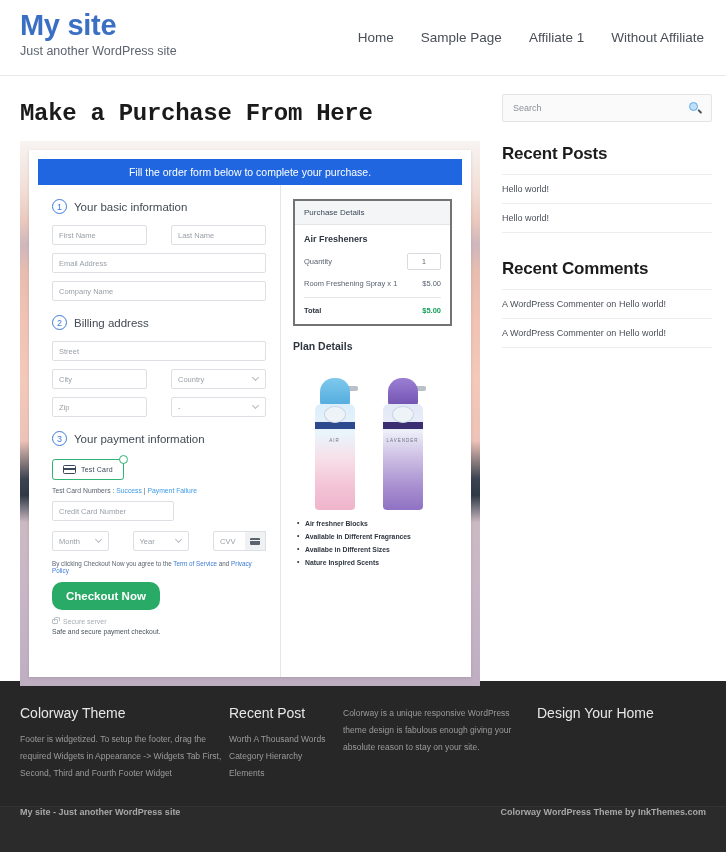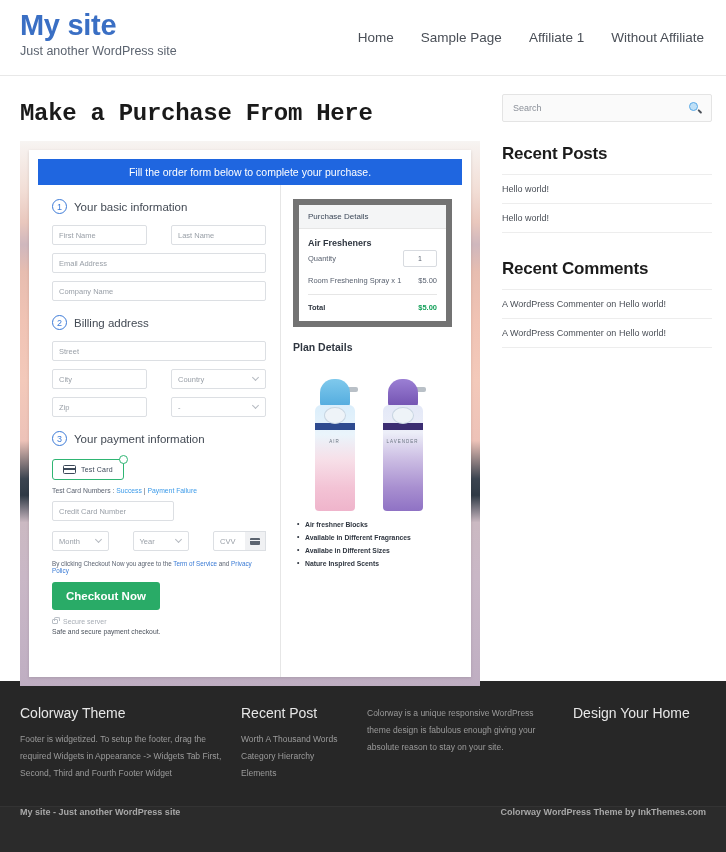--- a/index.html
+++ b/index.html
@@ -218,21 +218,21 @@
   .legal{
     font-size:6.3px;
     color:#5a6270;
     margin:9px 0 8px 0;
   }
   .legal a{ color:#3a7bd5; text-decoration:none; }
   .checkout-btn{
     background:#29ab67;
     color:#fff;
     border:none;
-    border-radius:3px;
+    border-radius:10px;
     font-size:11.5px;
     font-weight:bold;
     padding:8px 14px;
     cursor:pointer;
     font-family:"Liberation Sans", sans-serif;
     display:block;
   }
   .secure-row{
     display:flex;align-items:center;gap:5px;
     margin:8px 0 3px 0;
@@ -241,30 +241,30 @@
   .lock-glyph{
     width:6px;height:5px;border:1px solid #b9bfc6;border-radius:1px;position:relative;
   }
   .lock-glyph:before{
     content:"";position:absolute;left:1px;top:-3px;width:4px;height:3px;
     border:1px solid #b9bfc6;border-bottom:none;border-radius:2px 2px 0 0;
   }
   .secure-note{ font-size:6.8px;color:#4b525c; }
 
   
-  .pd-box{ border:6px solid #737373; }
+  .pd-box{ border:2px solid #737373; }
   .pd-head{
     background:#f4f5f6;
     font-size:8px;
     color:#3c4858;
     padding:7px 9px;
     border-bottom:1px solid #e6e6e6;
   }
   .pd-body{ padding:9px; }
-  .pd-product{ font-size:9px; font-weight:bold; color:#2f3640; margin-bottom:2px;}
+  .pd-product{ font-size:9px; font-weight:bold; color:#2f3640; margin-bottom:9px;}
   .pd-qty-row{
     display:flex;align-items:center;justify-content:space-between;margin-bottom:9px;
   }
   .pd-qty-label{ font-size:7.5px;color:#5a6270; }
   .qty-input{
     width:34px;height:17px;border:1px solid #d8dbe0;border-radius:2px;
     font-size:7px;color:#5a6270;text-align:center;line-height:15px;background:#fff;
   }
   .pd-line{
     display:flex;justify-content:space-between;gap:6px;
@@ -346,21 +346,21 @@
     font-size:9px;color:#4a4f57;padding:9px 0;border-top:1px solid #ededed;
   }
   .widget-list li:last-child{ border-bottom:1px solid #ededed; }
 
   
   .footer{
     background:#272727;
     height:125px;
     padding:24px 12px 0 20px;
     display:flex;
-    gap:16px;
+    gap:4px;
   }
   .fcol{ flex:1 1 0; }
   .fcol.w1{ flex:0 0 205px; }
   .fcol.w2{ flex:0 0 110px; }
   .fcol.w3{ flex:0 0 190px; }
   .fcol h4{
     font-size:14px;font-weight:normal;color:#e7e7e7;margin:0 0 10px 0;
   }
   .fcol p{ font-size:8.5px;color:#9b9b9b;line-height:2.0;margin:0; }
   .fcol ul{ list-style:none;margin:0;padding:0; }

